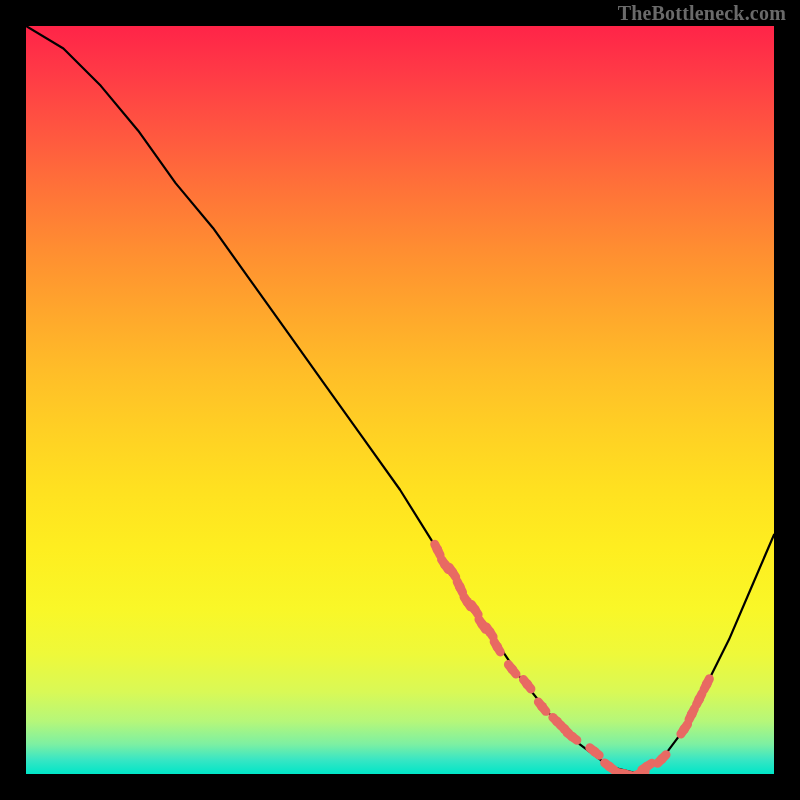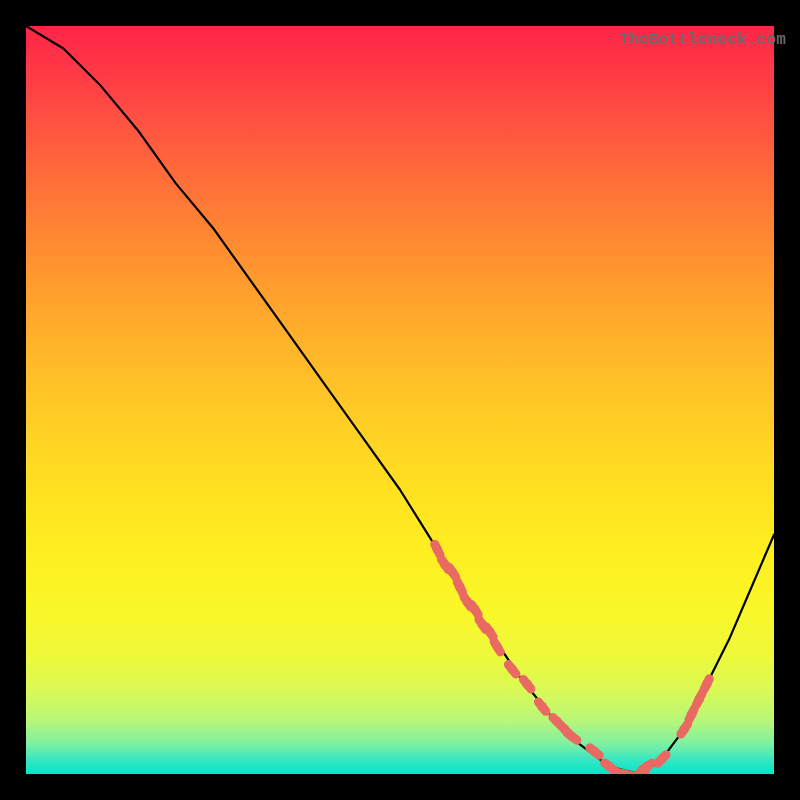--- a/index.html
+++ b/index.html
@@ -12,27 +12,26 @@
   }
   .container {
     position: relative;
     width: 800px;
     height: 800px;
   }
   .watermark {
     position: absolute;
     top: 2px;
     right: 14px;
-    font-family: Liberation Mono, monospace;
-    font-size: 16px;
+    font-family: Liberation Serif, serif;
+    font-size: 20px;
     font-weight: bold;
     color: #6a6a6a;
     letter-spacing: 0.2px;
     z-index: 10;
-    margin-top: 29px;
   }
   .plot-area {
     position: absolute;
     left: 26px;
     top: 26px;
     width: 748px;
     height: 748px;
     background: linear-gradient(
       to bottom,
       #ff2448 0%,

